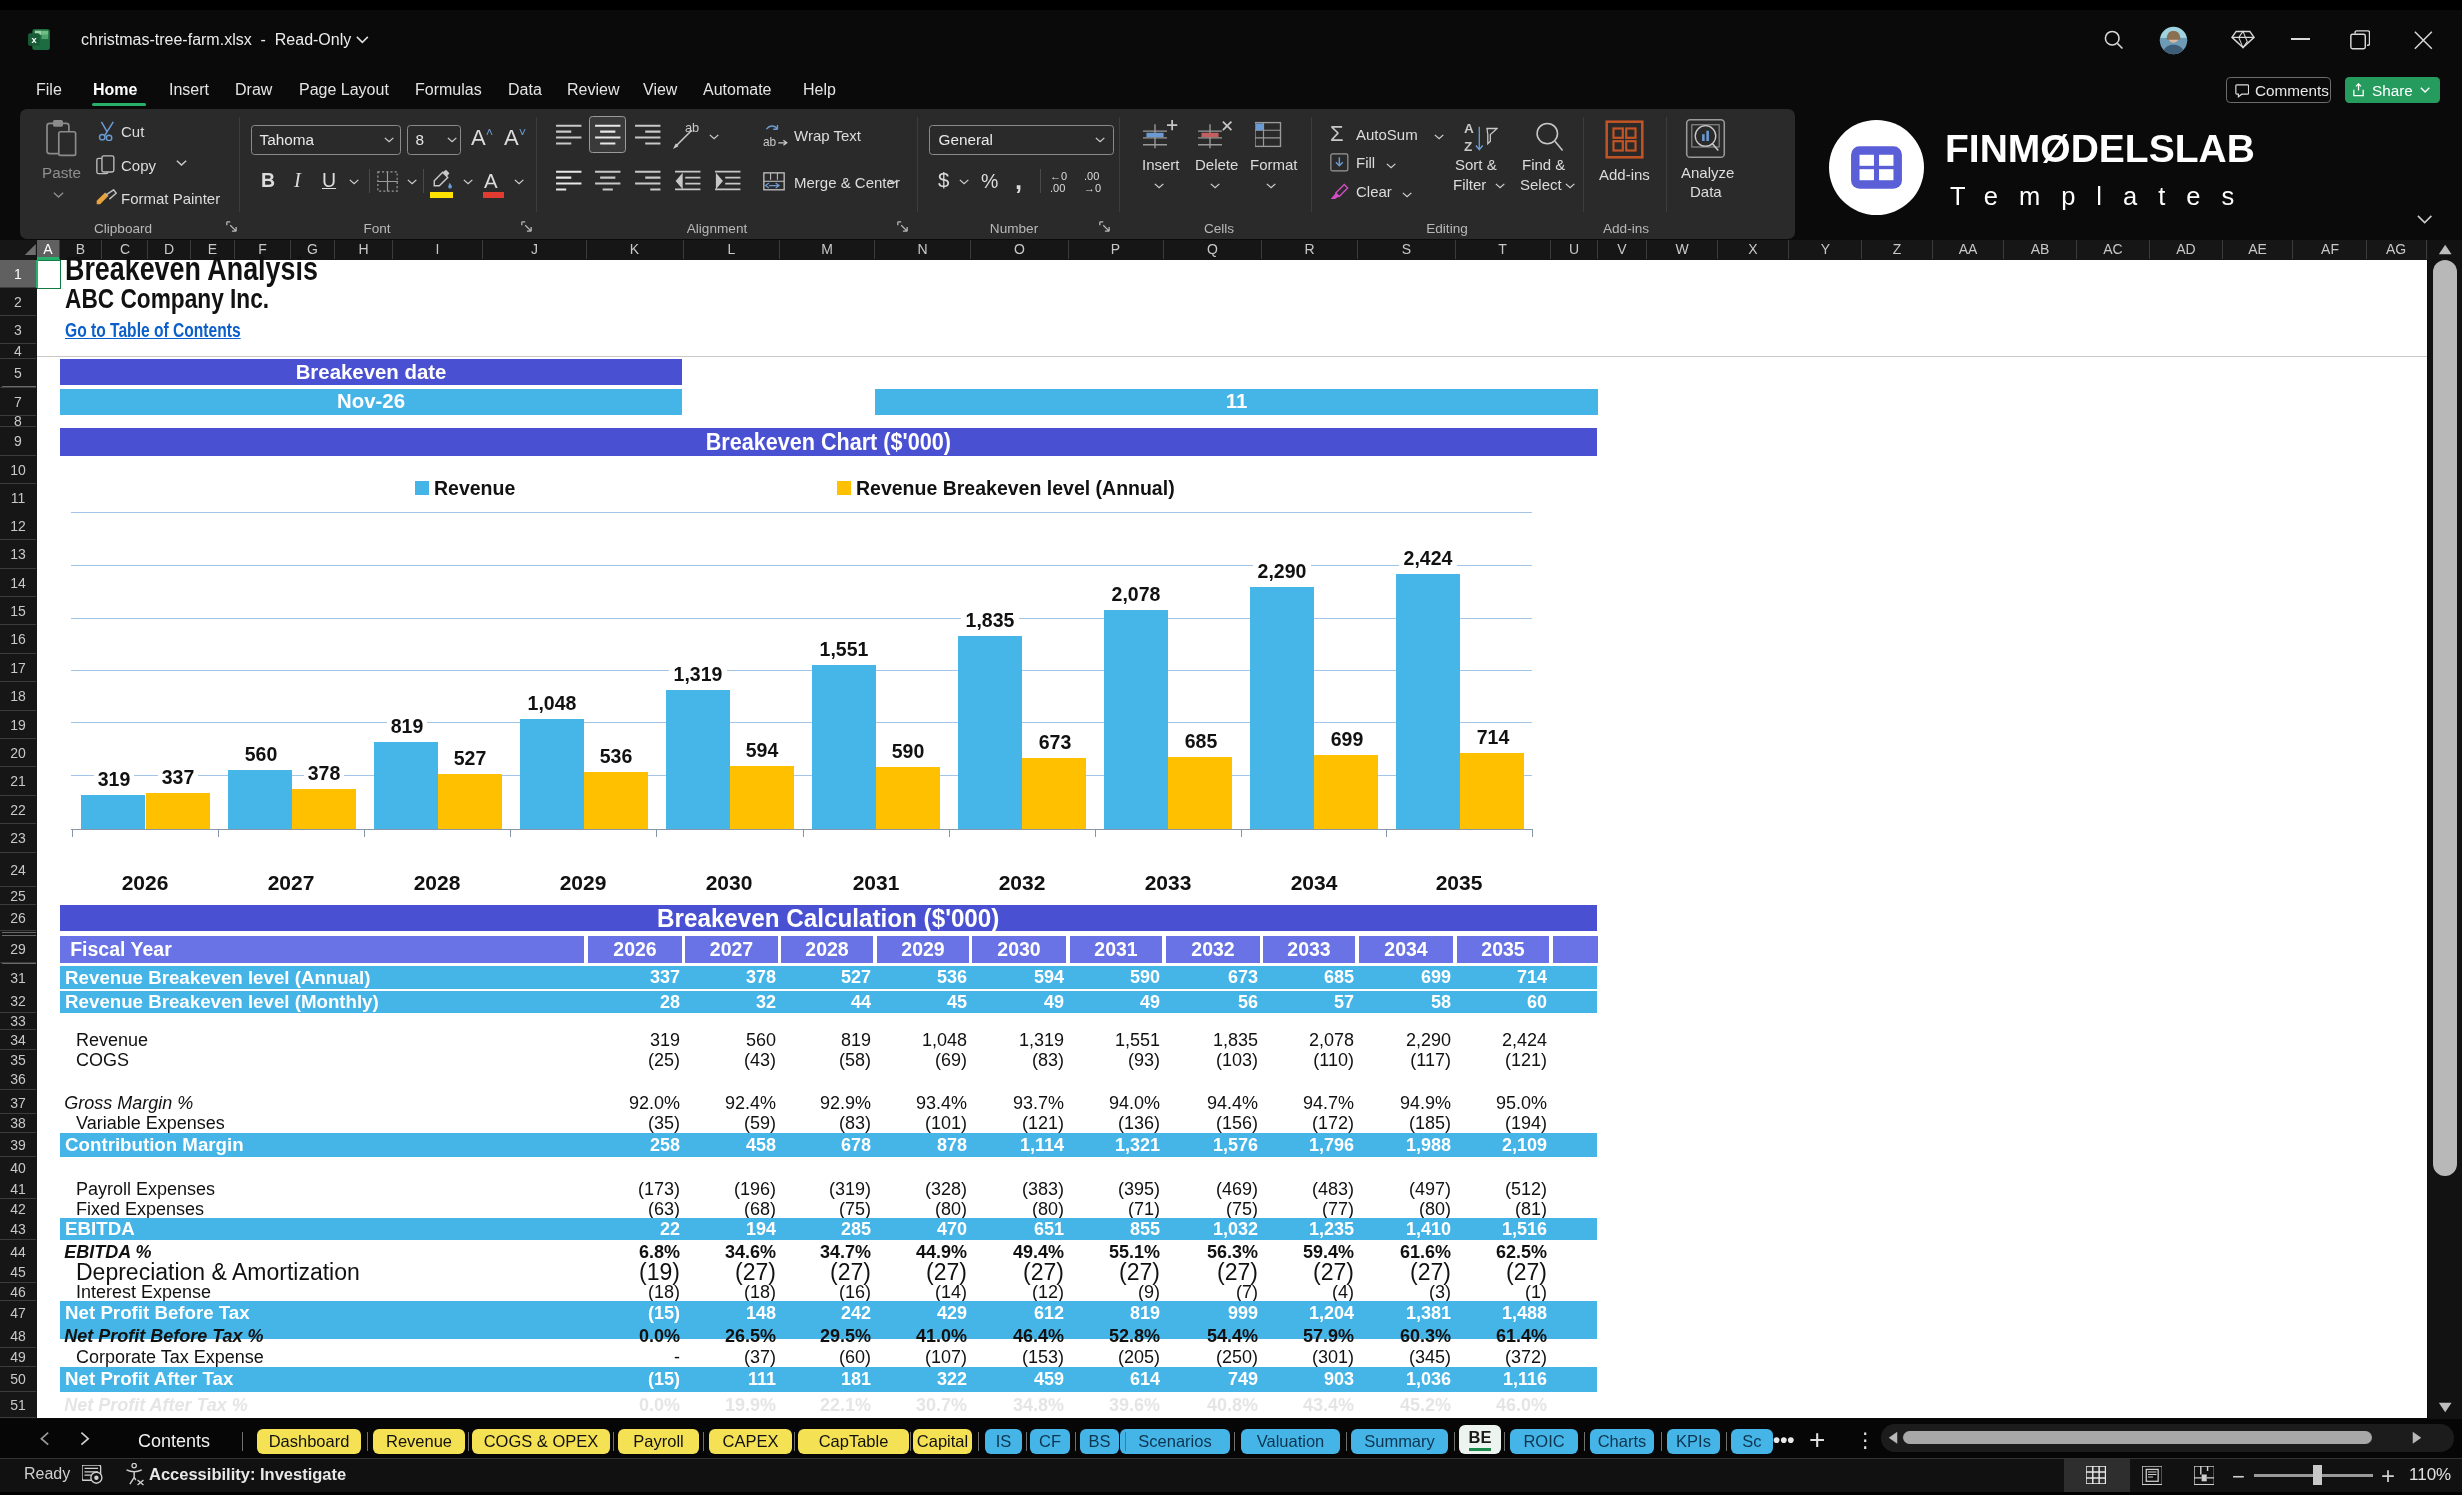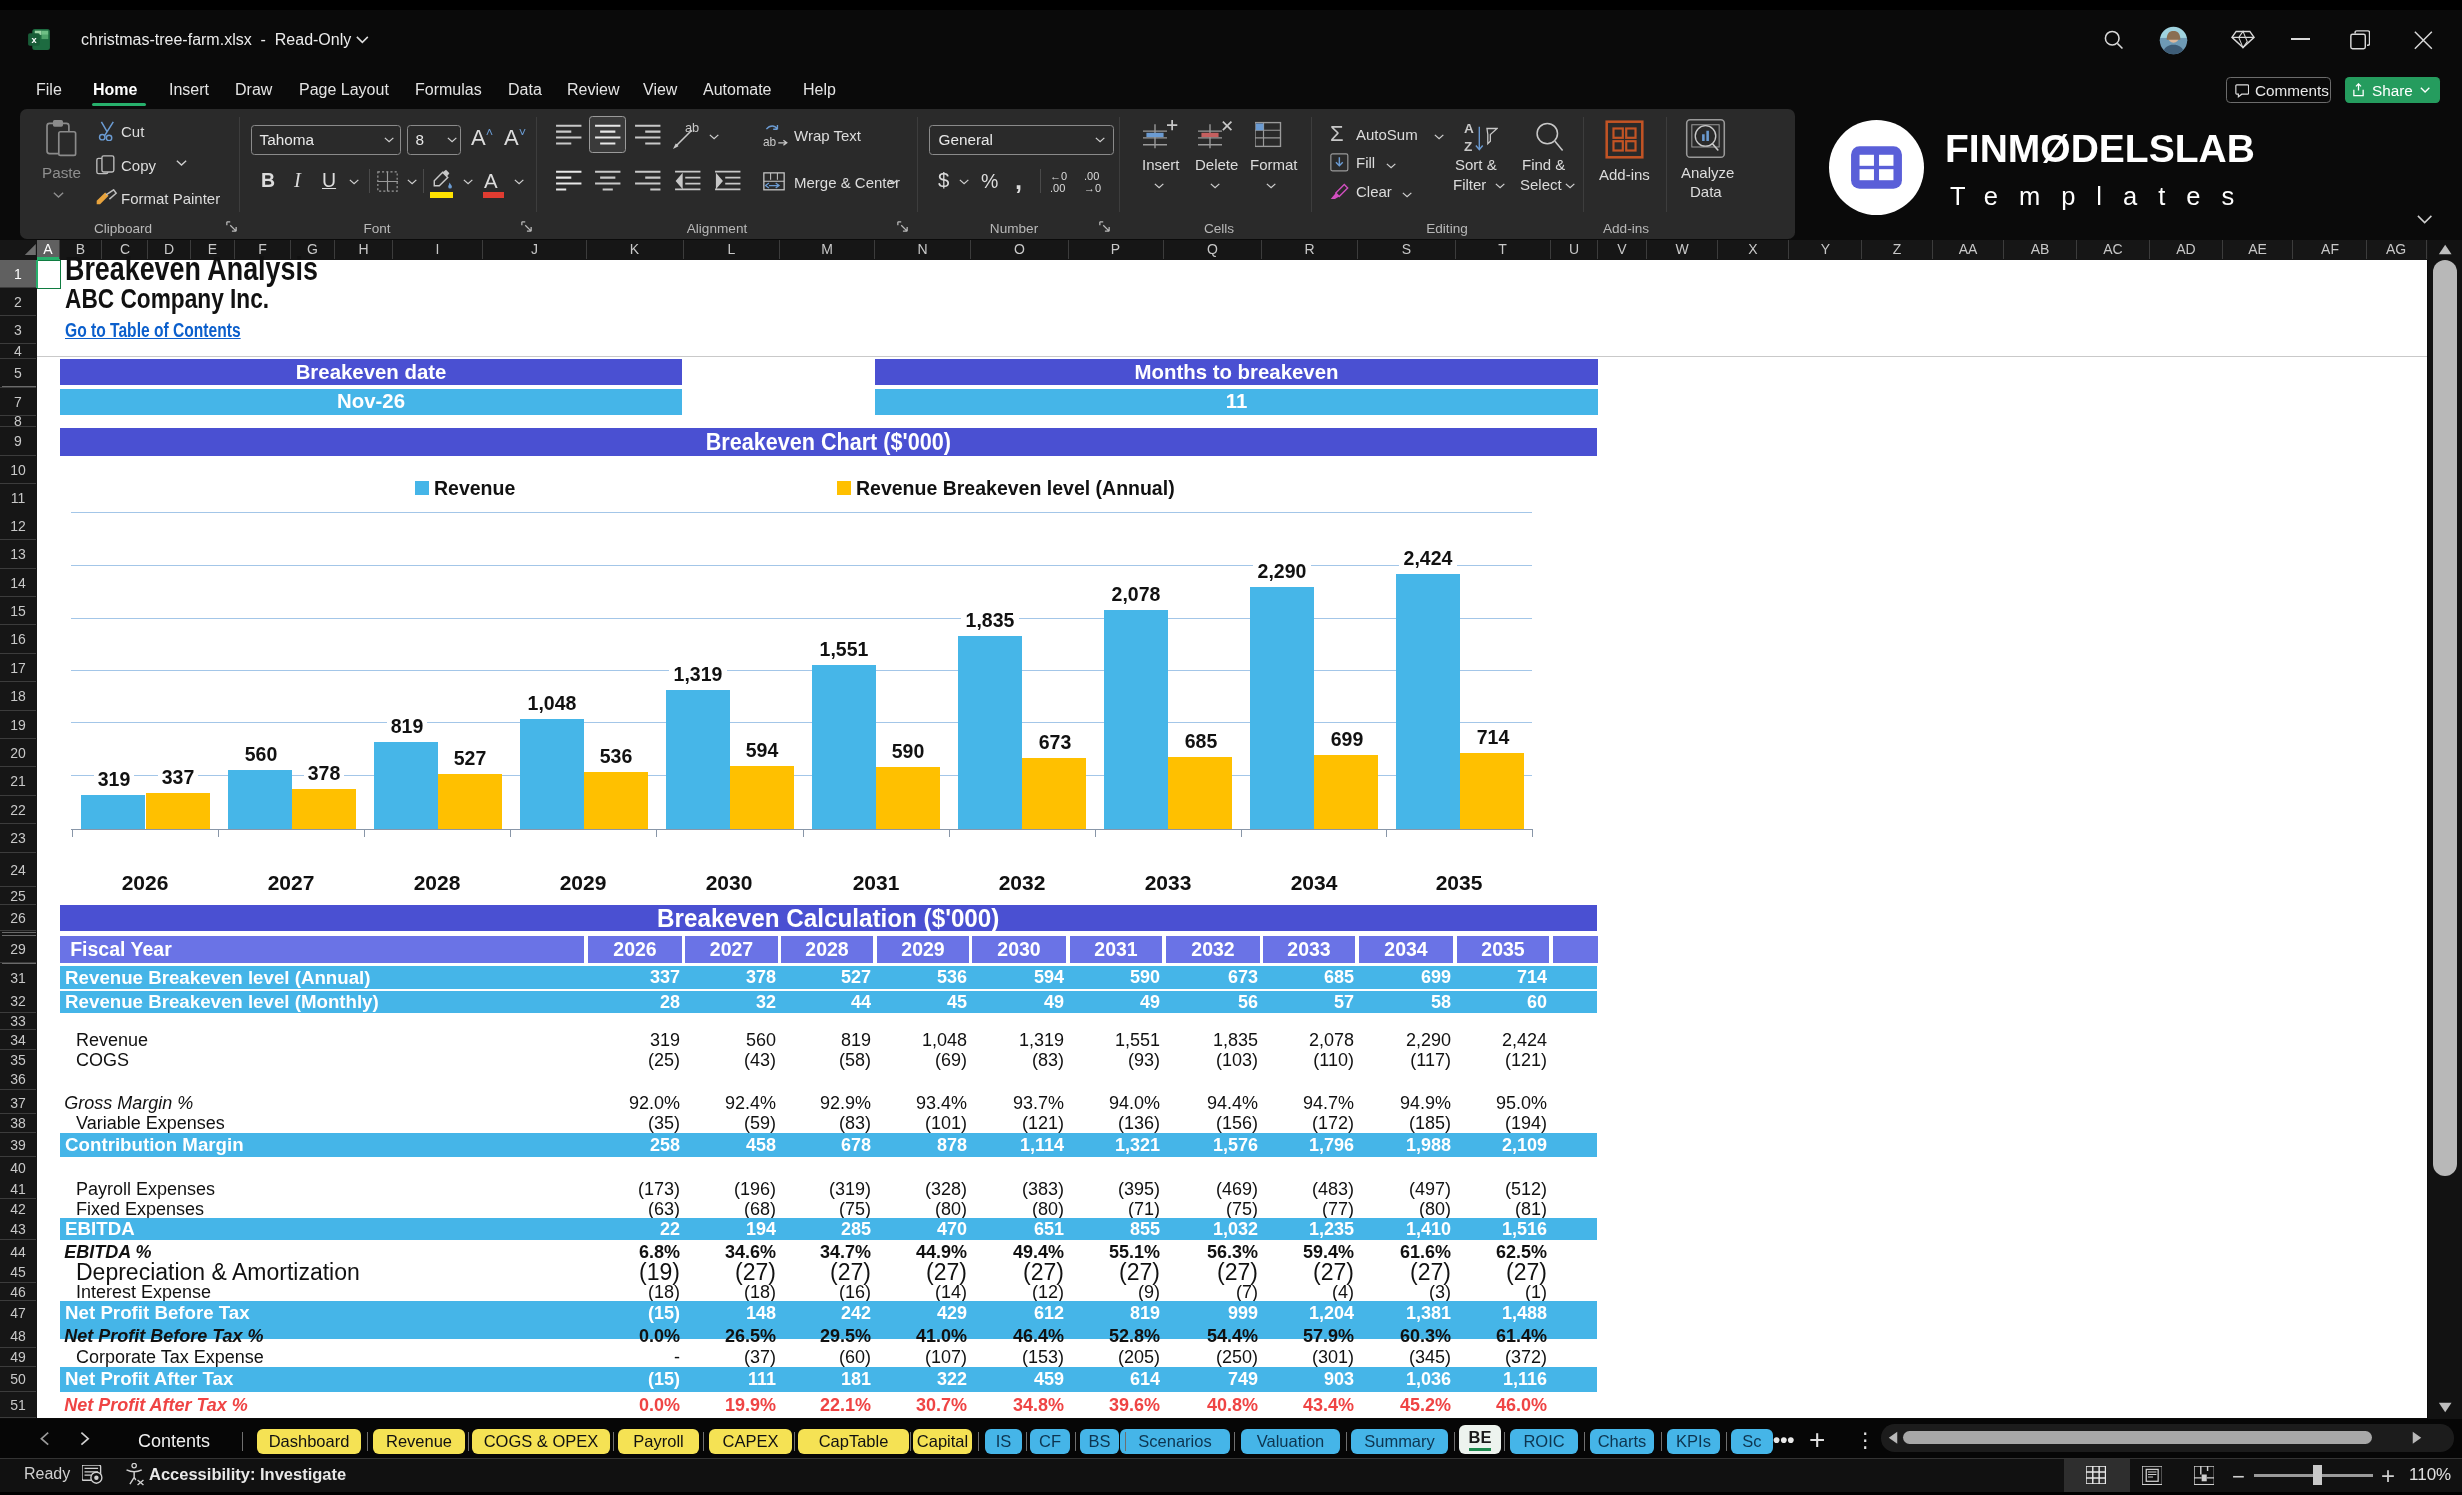--- a/index.html
+++ b/index.html
@@ -472,21 +472,20 @@
 <div class="rh" style="top:1348px;height:18.7px;line-height:18.7px">49</div>
 <div class="rh" style="top:1367px;height:24.6px;line-height:24.6px">50</div>
 <div class="rh" style="top:1392px;height:26px;line-height:26px">51</div>
 
 <div class="tx" style="left:65px;top:249px;font-size:34px;font-weight:bold;color:#111;transform:scaleX(.79);transform-origin:0 0">Breakeven Analysis</div>
 <div class="tx" style="left:65px;top:284px;font-size:27px;font-weight:bold;color:#111;transform:scaleX(.84);transform-origin:0 0">ABC Company Inc.</div>
 <div class="tx" style="left:65px;top:319px;font-size:19.5px;font-weight:bold;color:#0b5fcc;text-decoration:underline;transform:scaleX(.80);transform-origin:0 0">Go to Table of Contents</div>
 <div class="a" style="left:37px;top:356px;width:2390px;height:0.8px;background:#c9c9c9"></div>
 <div class="a" style="left:60px;top:359px;width:622px;height:26px;background:#4a50d2;color:#fff;font-weight:bold;font-size:20.4px;text-align:center;line-height:26px">Breakeven date</div>
 <div class="a" style="left:60px;top:389px;width:622px;height:25.5px;background:#45b5e8;color:#fff;font-weight:bold;font-size:20.4px;text-align:center;line-height:25.5px">Nov-26</div>
-<div class="a" style="left:875px;top:359px;width:723px;height:26px;background:#4a50d2;color:#fff;font-weight:bold;font-size:20.4px;text-align:center;line-height:26px">Months to breakeven</div>
 <div class="a" style="left:875px;top:389px;width:723px;height:25.5px;background:#45b5e8;color:#fff;font-weight:bold;font-size:20.4px;text-align:center;line-height:25.5px">11</div>
 <div class="a" style="left:60px;top:428px;width:1537px;height:28px;background:#4a50d2;color:#fff;font-weight:bold;font-size:24px;text-align:center;line-height:28px"><span style="display:inline-block;transform:scaleX(.9)">Breakeven Chart ($'000)</span></div>
 
 <div class="a" style="left:415px;top:481px;width:13.6px;height:13.6px;background:#45b5e8"></div>
 <div class="tx" style="left:434px;top:477px;font-size:19.5px;font-weight:bold;color:#111">Revenue</div>
 <div class="a" style="left:837px;top:481px;width:13.6px;height:13.6px;background:#ffc000"></div>
 <div class="tx" style="left:856px;top:477px;font-size:19.5px;font-weight:bold;color:#111">Revenue Breakeven level (Annual)</div>
 <div class="a" style="left:71px;top:512px;width:1461px;height:1.4px;background:#a3c6e8"></div>
 <div class="a" style="left:71px;top:565px;width:1461px;height:1.4px;background:#a3c6e8"></div>
 <div class="a" style="left:71px;top:618px;width:1461px;height:1.4px;background:#a3c6e8"></div>
@@ -783,21 +782,21 @@
       <i class="v v2">111</i>
       <i class="v v3">181</i>
       <i class="v v4">322</i>
       <i class="v v5">459</i>
       <i class="v v6">614</i>
       <i class="v v7">749</i>
       <i class="v v8">903</i>
       <i class="v v9">1,036</i>
       <i class="v v10">1,116</i>
     </div>
-<div class="r" style="top:1392px;height:26px;font-size:18px;line-height:26px;font-weight:bold;font-style:italic;color:#ef4444">
+<div class="r" style="top:1392px;height:26px;font-size:18px;line-height:26px;font-weight:bold;font-style:italic;color:#e5e5e5">
       <span style="position:absolute;left:4.2px">Net Profit After Tax %</span>
       <i class="v v1">0.0%</i>
       <i class="v v2">19.9%</i>
       <i class="v v3">22.1%</i>
       <i class="v v4">30.7%</i>
       <i class="v v5">34.8%</i>
       <i class="v v6">39.6%</i>
       <i class="v v7">40.8%</i>
       <i class="v v8">43.4%</i>
       <i class="v v9">45.2%</i>

